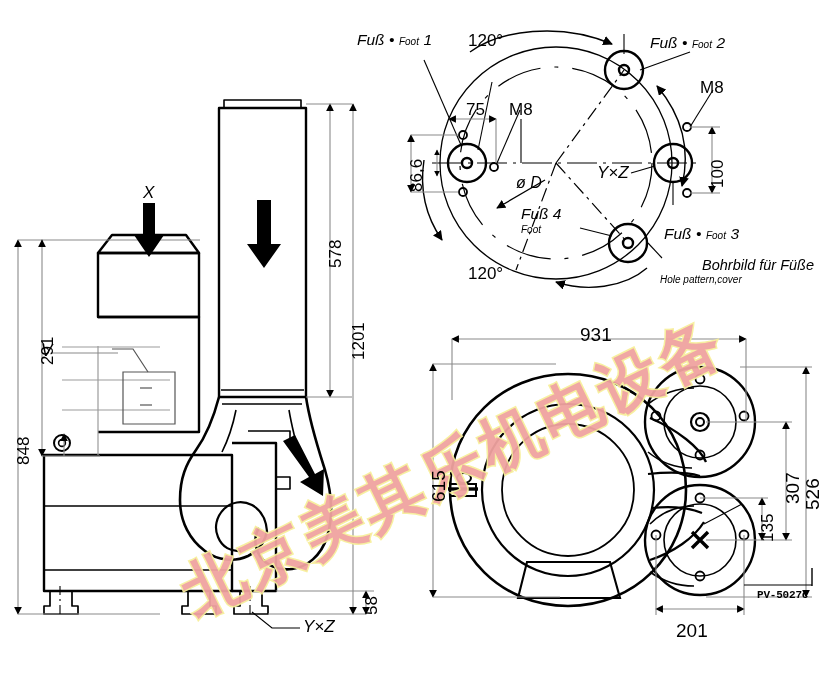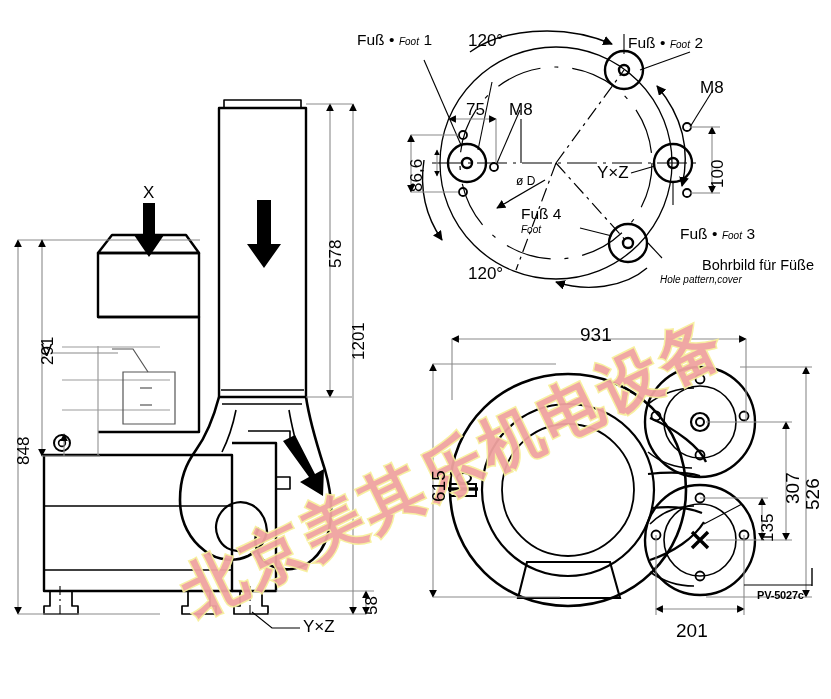--- a/index.html
+++ b/index.html
@@ -6,24 +6,24 @@
   html,body{margin:0;padding:0;background:#ffffff;}
   body{
     font-family:"Liberation Sans", sans-serif;
     width:831px;height:699px;position:relative;overflow:hidden;
     color:#000;
   }
   #stage{position:absolute;left:0;top:0;width:831px;height:699px;}
   svg.layer{position:absolute;left:0;top:0;width:831px;height:699px;overflow:visible;}
   .txt{position:absolute;white-space:nowrap;font-family:"Liberation Sans",sans-serif;color:#000;}
   .dim{font-size:17px;letter-spacing:0px;}
-  .lbl{font-size:15.5px;}
+  .lbl{font-size:15.5px;font-style:italic;}
   .lbl-it{font-size:10px;font-style:italic;}
   .rot90{transform:rotate(-90deg);transform-origin:left top;}
-  .code{font-family:Liberation Sans, sans-serif;font-size:11px;font-weight:bold;letter-spacing:-0.2px;}
+  .code{font-family:Liberation Mono, monospace;font-size:11px;font-weight:bold;letter-spacing:-0.2px;}
   .wm{
     position:absolute;
     font-family:"DejaVu Sans",sans-serif;
     font-size:62px;font-weight:bold;
     color:#f0a3a0;
     -webkit-text-stroke:3px #f7ef9b;
     paint-order:stroke fill;
     letter-spacing:4px;
     transform:rotate(-26deg);
     transform-origin:left top;
@@ -280,46 +280,46 @@
   <div class="txt lbl" style="left:143px;top:183px;font-size:17px;">X</div>
   <div class="txt lbl" style="left:41px;top:341px;font-size:17px;">V</div>
   <div class="txt lbl" style="left:303px;top:617px;font-size:17px;">Y×Z</div>
 
   <div class="txt" style="left:357px;top:31px;">
     <span class="lbl">Fuß</span>
     <span class="lbl">•</span>
     <span class="lbl-it">Foot</span>
     <span class="lbl">1</span>
   </div>
-  <div class="txt" style="left:628px;top:34px;">
+  <div class="txt" style="left:650px;top:34px;">
     <span class="lbl">Fuß</span>
     <span class="lbl">•</span>
     <span class="lbl-it">Foot</span>
     <span class="lbl">2</span>
   </div>
-  <div class="txt" style="left:664px;top:225px;margin-left:16px;">
+  <div class="txt" style="left:664px;top:225px;">
     <span class="lbl">Fuß</span>
     <span class="lbl">•</span>
     <span class="lbl-it">Foot</span>
     <span class="lbl">3</span>
   </div>
   <div class="txt lbl" style="left:521px;top:205px;">Fuß 4</div>
   <div class="txt lbl-it" style="left:521px;top:224px;">Foot</div>
 
   <div class="txt dim" style="left:468px;top:31px;">120°</div>
   <div class="txt dim" style="left:468px;top:264px;">120°</div>
 
   <div class="txt dim" style="left:509px;top:100px;">M8</div>
   <div class="txt dim" style="left:700px;top:78px;">M8</div>
 
   <div class="txt dim rot90" style="left:407px;top:192px;">86,6</div>
   <div class="txt dim" style="left:466px;top:100px;">75</div>
   <div class="txt dim rot90" style="left:708px;top:188px;">100</div>
 
-  <div class="txt lbl" style="left:516px;top:174px;font-size:12px;">ø D</div>
+  <div class="txt lbl" style="left:516px;top:174px;font-size:16px;">ø D</div>
   <div class="txt lbl" style="left:597px;top:163px;font-size:17px;">Y×Z</div>
 
   <div class="txt lbl" style="left:660px;top:257px;font-size:14.5px;margin-left:42px;">Bohrbild für Füße</div>
   <div class="txt lbl-it" style="left:660px;top:274px;font-size:10px;">Hole pattern,cover</div>
 
   <div class="txt dim" style="left:580px;top:324px;font-size:19px;">931</div>
   <div class="txt dim rot90" style="left:428px;top:502px;font-size:19px;">615</div>
   <div class="txt dim rot90" style="left:802px;top:510px;font-size:19px;">526</div>
   <div class="txt dim rot90" style="left:782px;top:504px;font-size:19px;">307</div>
   <div class="txt dim rot90" style="left:758px;top:542px;font-size:17px;">135</div>

